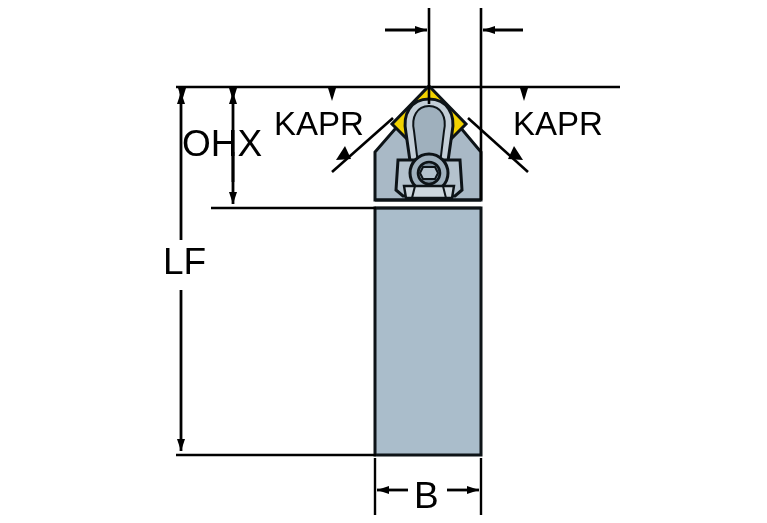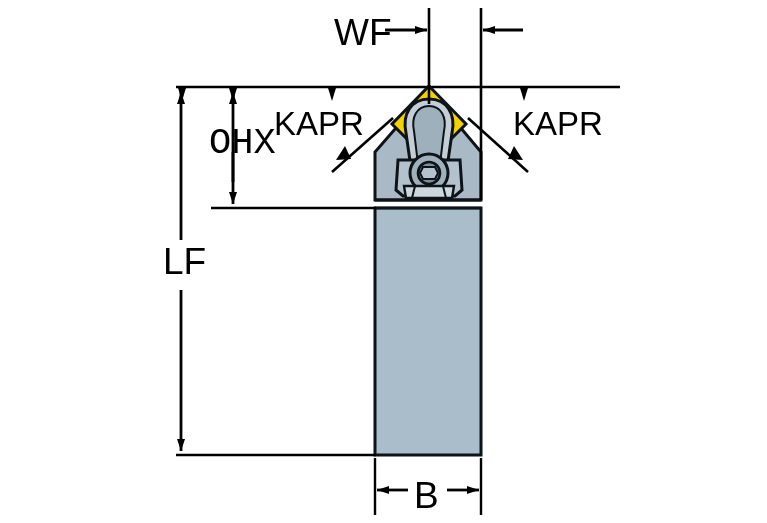--- a/index.html
+++ b/index.html
@@ -112,23 +112,22 @@
       <polygon points="345,146 336,160 351,159" fill="#000"></polygon>
     </g>
 
     <g>
       <line x1="528" y1="172" x2="468" y2="118" stroke="#000" stroke-width="2.6"></line>
       <polygon points="514,146 523,160 508,159" fill="#000"></polygon>
     </g>
 
   </svg>
 
-  <div class="lbl lbl-lg" style="left:334px;top:14px;">WF</div>
 
-  <div class="lbl lbl-lg" style="left:209px;top:125px;font-family:Liberation Mono, monospace;">OHX</div>
+  <div class="lbl lbl-lg" style="left:182px;top:125px;">OHX</div>
 
   <div class="lbl lbl-lg" style="left:163px;top:243px;">LF</div>
 
   <div class="lbl lbl-md" style="left:274px;top:107px;">KAPR</div>
 
   <div class="lbl lbl-md" style="left:513px;top:107px;">KAPR</div>
 
   <div class="lbl lbl-lg" style="left:414px;top:477px;">B</div>
 
 </div>

